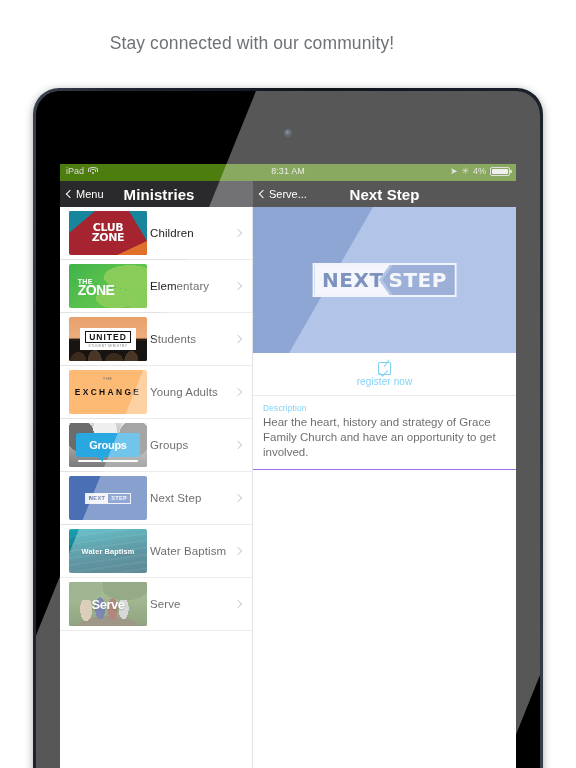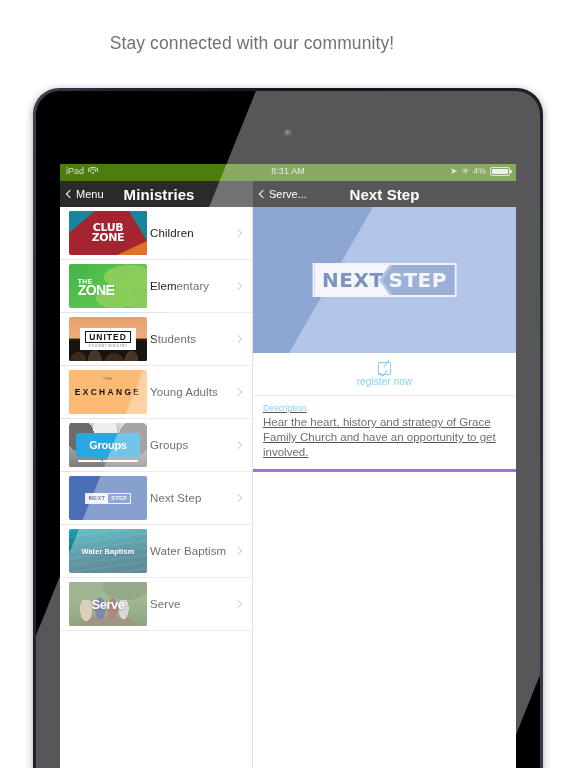--- a/index.html
+++ b/index.html
@@ -291,21 +291,21 @@
     width:4px; height:7px; border-right:1.4px solid #3fb8f0; border-bottom:1.4px solid #3fb8f0;
     transform: rotate(42deg);
   }
   .reg-ico::before {
     content:''; position:absolute; left:7px; top:-4px;
     width:1.4px; height:9px; background:#3fb8f0;
     transform: rotate(36deg);
   }
   .reg-label { font-size: 10px; color:#3fb8f0; letter-spacing:.1px; }
 
-  .desc { padding: 7px 10px 9px 10px; border-bottom: 3px solid #6d28d9; text-decoration: underline; }
+  .desc { padding: 7px 10px 9px 10px; border-bottom: 1px solid #6d28d9; }
   .desc-title { font-size: 8.5px; color:#3fb8f0; margin-bottom: 2px; letter-spacing:.1px; }
   .desc-body { font-size: 11.5px; color:#1d1d1f; line-height: 15px; }
 </style>
 </head>
 <body>
 
 <div class="page">
 
   <div class="headline">Stay connected with our community!</div>
 

